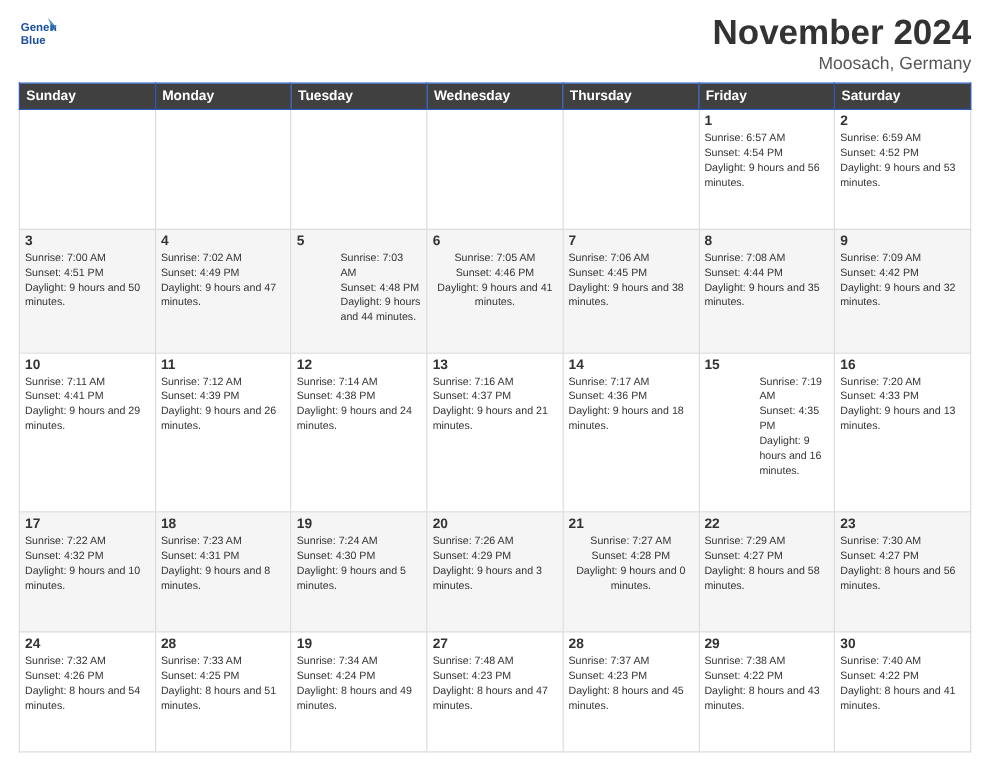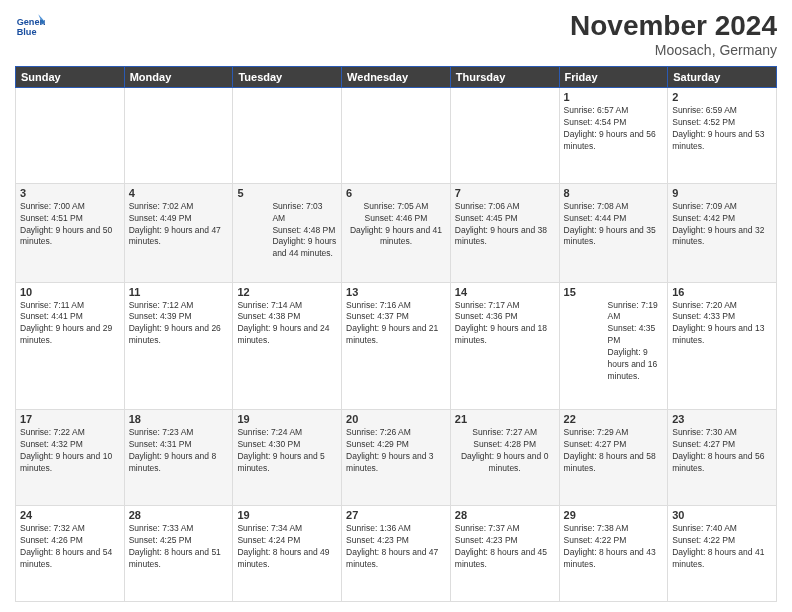--- a/index.html
+++ b/index.html
@@ -285,21 +285,21 @@
 Daylight: 8 hours and 51 minutes.</div>
           </td>
           <td>
             <span class="day-num">19</span>
             <div class="day-info" style="white-space: pre-line;">Sunrise: 7:34 AM
 Sunset: 4:24 PM
 Daylight: 8 hours and 49 minutes.</div>
           </td>
           <td>
             <span class="day-num">27</span>
-            <div class="day-info" style="white-space: pre-line;">Sunrise: 1:36 AM
+            <div class="day-info" style="white-space: pre-line;">Sunrise: 7:48 AM
 Sunset: 4:23 PM
 Daylight: 8 hours and 47 minutes.</div>
           </td>
           <td>
             <span class="day-num">28</span>
             <div class="day-info" style="white-space: pre-line;">Sunrise: 7:37 AM
 Sunset: 4:23 PM
 Daylight: 8 hours and 45 minutes.</div>
           </td>
           <td>

